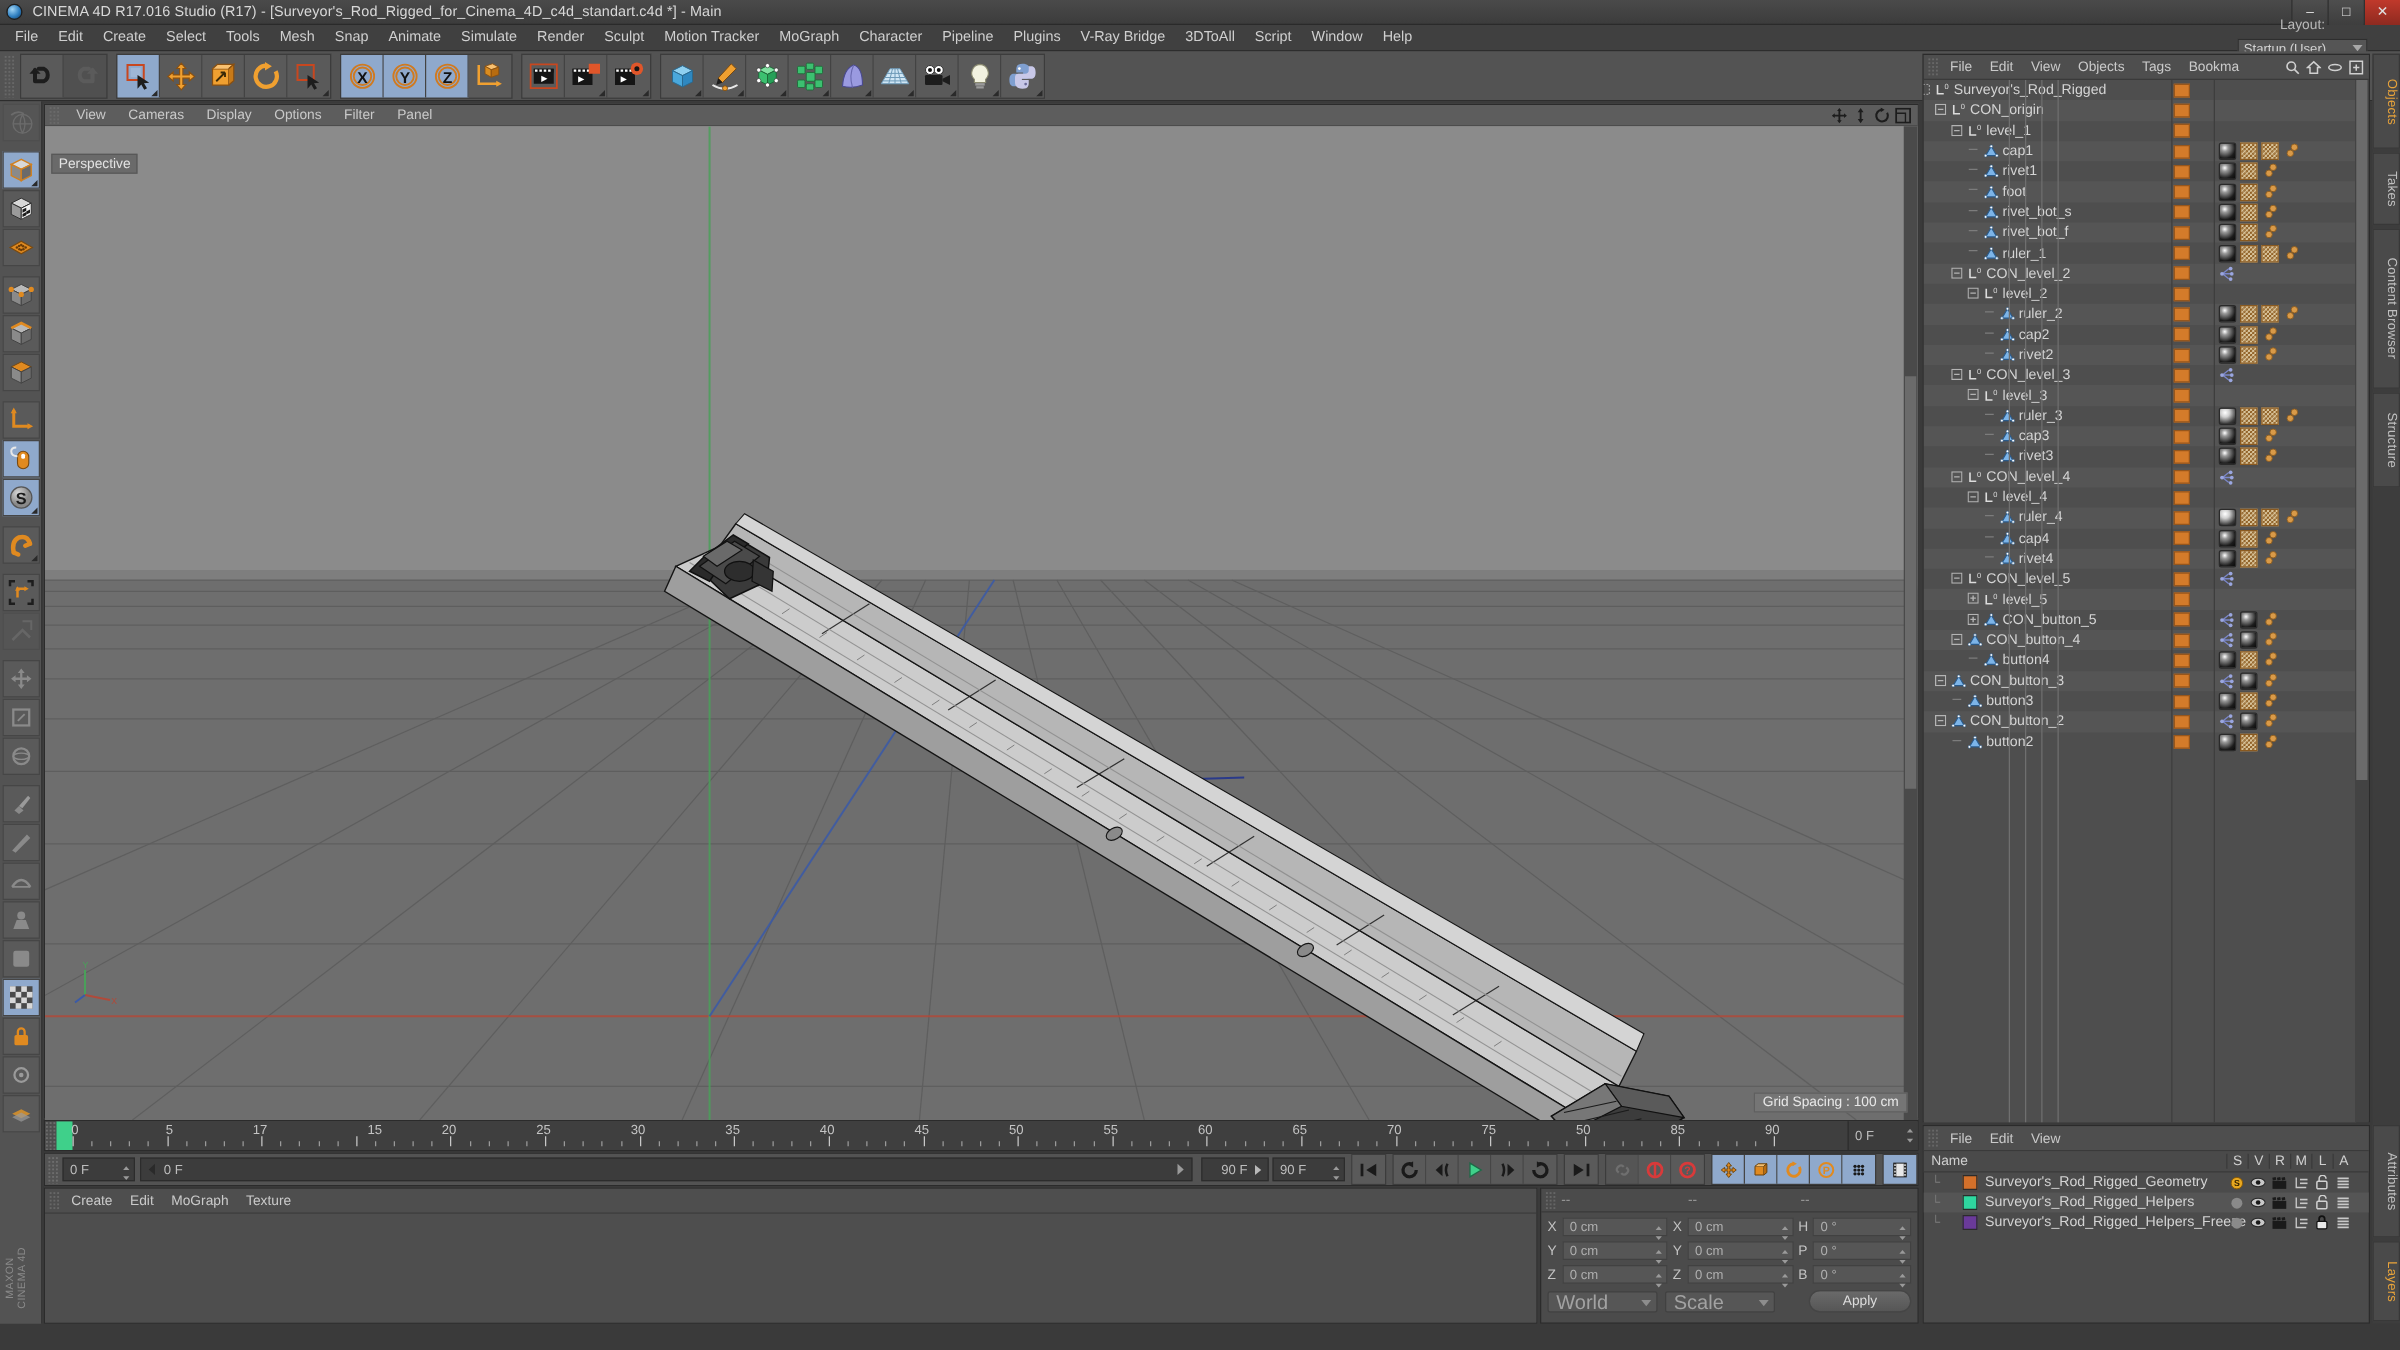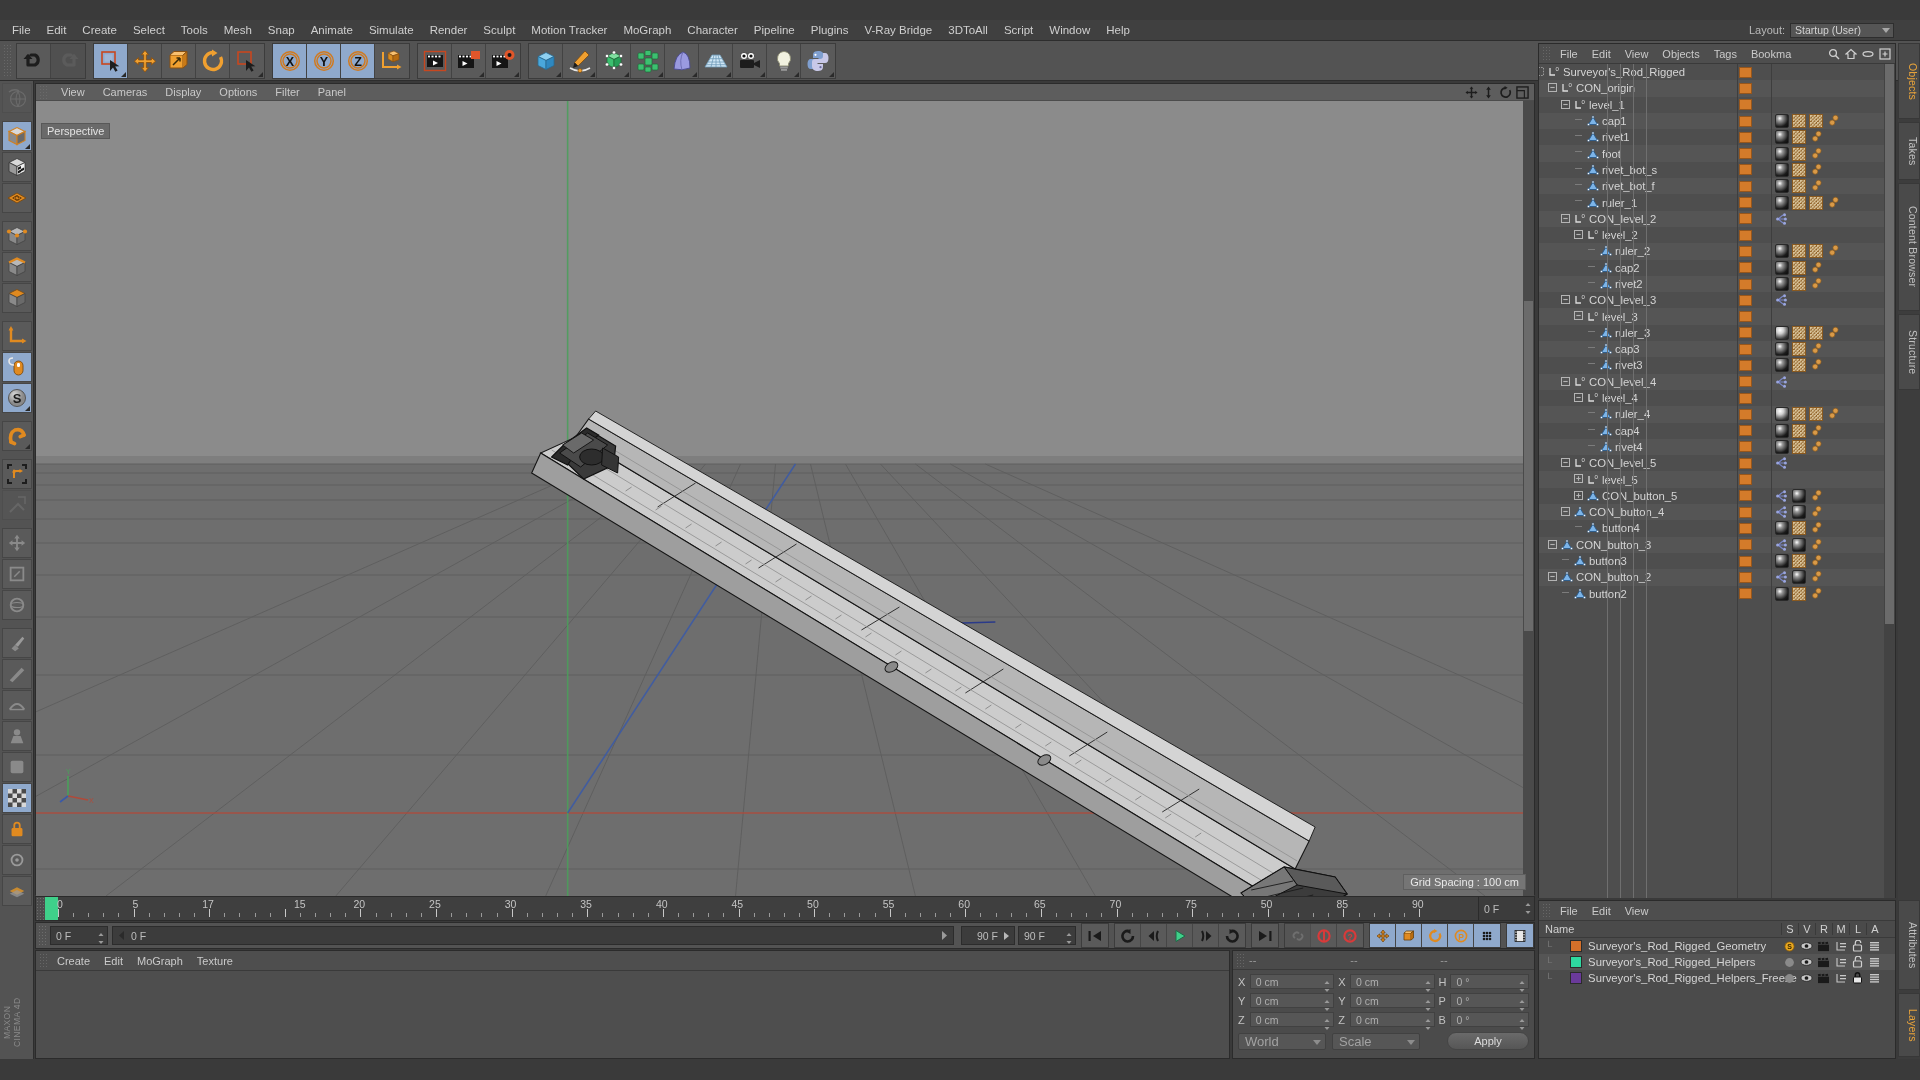--- a/index.html
+++ b/index.html
@@ -33,21 +33,21 @@
   }
   .tb-btn.close { background:linear-gradient(180deg,#c0392b,#8e2a20); }
 
   
   .menubar {
     position:absolute; left:0; top:20px; width:1920px; height:21px;
     background:#404040; border-bottom:1px solid #2d2d2d;
     display:flex; align-items:center; padding-left:4px;
   }
   .menu-item { padding:0 8px; line-height:20px; font-size:11.5px; color:#cfcfcf; white-space:nowrap; }
-  .layout-box { margin-left:auto; display:flex; align-items:center; padding-right:26px; gap:5px;}
+  .layout-box { margin-left:auto; display:flex; align-items:center; padding-right:26px; gap:5px;flex-direction:column;}
   .layout-label { font-size:11px; color:#b9b9b9; }
   .layout-select {
     width:104px; height:15px; background:#555; border:1px solid #2e2e2e;
     font-size:10.5px; color:#d2d2d2; display:flex; align-items:center; padding-left:4px;
     position:relative;
   }
   .layout-select .arw {
     position:absolute; right:3px; top:4px;
     border-left:4px solid transparent; border-right:4px solid transparent; border-top:5px solid #a8a8a8;
   }
@@ -209,41 +209,50 @@
   .co-grid { padding:3px 5px 0 5px; }
   .co-row { display:flex; align-items:center; height:17px; margin-bottom:2px; }
   .co-lab { width:12px; font-size:11px; color:#c2c2c2; }
   .co-in { height:15px; background:#565656; border:1px solid #414141; font-size:10.5px;
      color:#aeaeae; display:flex; align-items:center; padding-left:5px; position:relative;}
   .co-in.w1 { width:86px; margin-right:4px; }
   .co-in.w2 { width:86px; margin-right:4px; }
   .co-in.w3 { width:80px; }
   .co-foot { display:flex; align-items:center; gap:6px; padding:2px 5px 0 5px;}
   .co-sel { width:88px; height:17px; background:#565656; border:1px solid #414141;
-     font-size:13px; color:#a2a2a2; display:flex; padding-left:6px; position:relative; border-radius:2px;}
+     font-size:16px; color:#a2a2a2; display:flex; padding-left:6px; position:relative; border-radius:2px;}
   .co-sel .arw { position:absolute; right:4px; top:6px; border-left:4px solid transparent;
      border-right:4px solid transparent; border-top:5px solid #8d8d8d; }
   .co-apply { width:82px; height:18px; background:linear-gradient(180deg,#6a6a6a,#565656);
      border:1px solid #454545; border-radius:9px; font-size:11px; color:#dcdcdc;
      display:flex; align-items:center; justify-content:center; margin-left:auto;}
 
   
   .statusbar { position:absolute; left:0; top:1060px; width:1920px; height:20px;
      background:#4a4a4a; border-top:1px solid #2b2b2b; display:flex; align-items:center; }
   .sb-grip { width:9px; height:16px; margin:0 5px;
      background-image:radial-gradient(#6d6d6d 1px, transparent 1px); background-size:3px 3px;}
   .sb-text { font-size:11px; color:#cfcfcf; }
 
   svg { display:block; }
 </style>
 </head>
 <body>
 
 <div id="app">
 
+  <div class="titlebar">
+    <div class="tb-logo"></div>
+    <div class="tb-title">CINEMA 4D R17.016 Studio (R17) - [Surveyor's_Rod_Rigged_for_Cinema_4D_c4d_standart.c4d *] - Main</div>
+    <div class="tb-btns">
+      <div class="tb-btn">–</div>
+      <div class="tb-btn">□</div>
+      <div class="tb-btn close">✕</div>
+    </div>
+  </div>
 
   <div class="menubar">
     <div class="menu-item">File</div>
     <div class="menu-item">Edit</div>
     <div class="menu-item">Create</div>
     <div class="menu-item">Select</div>
     <div class="menu-item">Tools</div>
     <div class="menu-item">Mesh</div>
     <div class="menu-item">Snap</div>
     <div class="menu-item">Animate</div>

